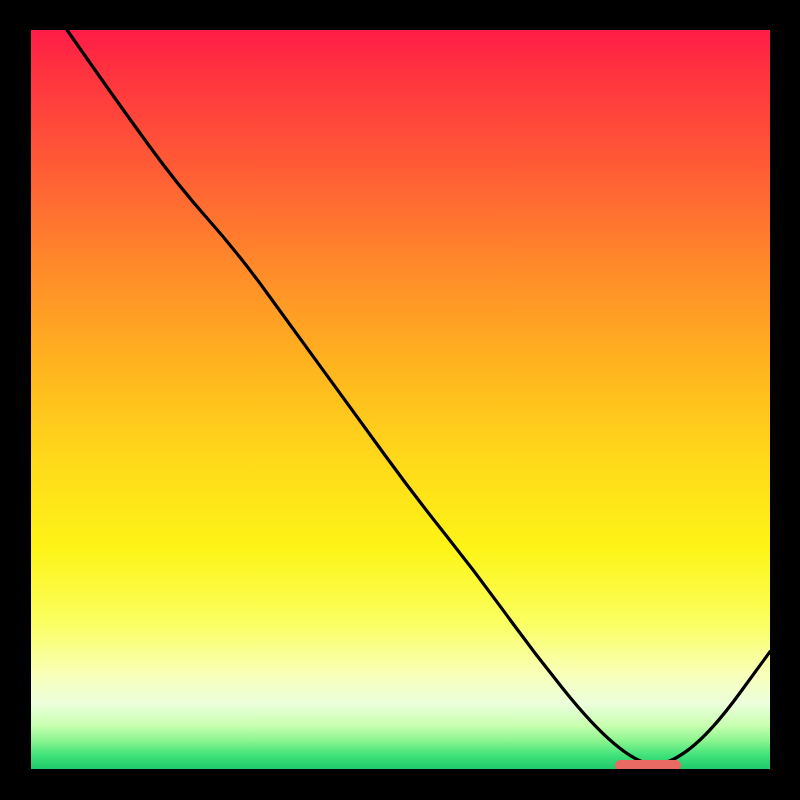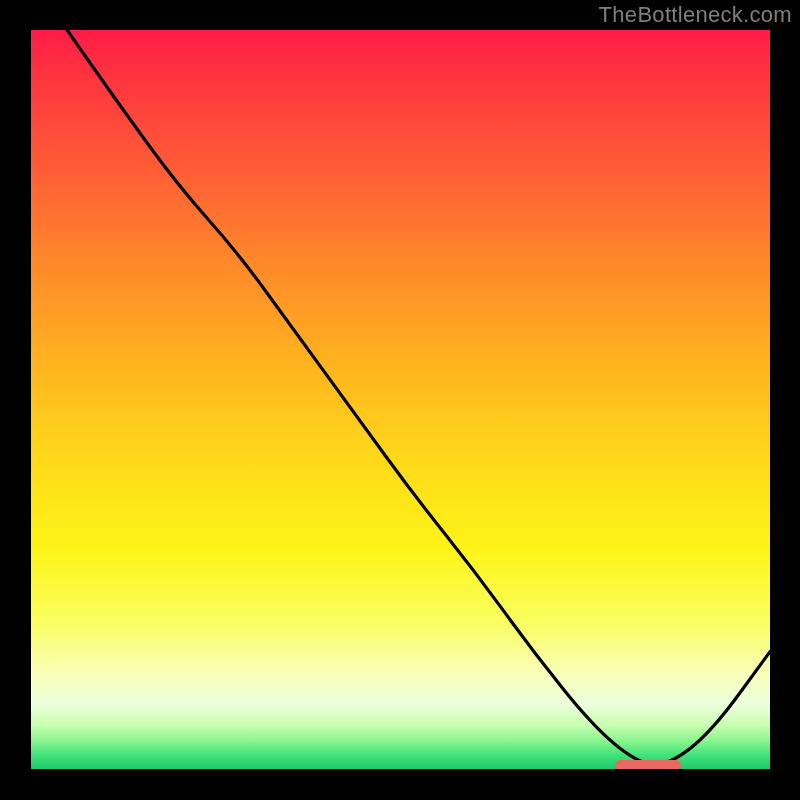--- a/index.html
+++ b/index.html
@@ -87,21 +87,20 @@
     height: 11px;
     border-radius: 6px;
     background: #e86a63;
   }
 </style>
 </head>
 <body>
 
 <div class="frame">
 
-  <div class="attribution">TheBottleneck.com</div>
 
   <div class="plot-area">
 
     <div class="gradient-fill"></div>
 
     <svg class="curve" viewBox="0 0 740 740" preserveAspectRatio="none">
       <path id="curve-path" fill="none" stroke="#000" stroke-width="3.2" stroke-linejoin="round" stroke-linecap="round" d="M 37 0 Q 37 0 62.9 37 Q 88.8 74 118.4 114.69999999999999 Q 148 155.39999999999998 177.60000000000002 188.7 Q 207.20000000000002 222 236.8 262.70000000000005 Q 266.4 303.40000000000003 296 344.1 Q 325.6 384.8 355.20000000000005 425.5 Q 384.8 466.2 414.4 503.20000000000005 Q 444 540.2 473.6 580.9000000000001 Q 503.20000000000005 621.6 532.8 658.6 Q 562.4 695.6 584.5999999999999 714.1 Q 606.8 732.6 621.5999999999999 734.45 Q 636.4 736.3 658.6 719.65 Q 680.8000000000001 703 710.4000000000001 662.3 T 740 621.6"></path>
     </svg>
 
     <div id="opt-marker" class="marker" style="left: 584.6px; width: 66.6px; top: 729.82px;"></div>

